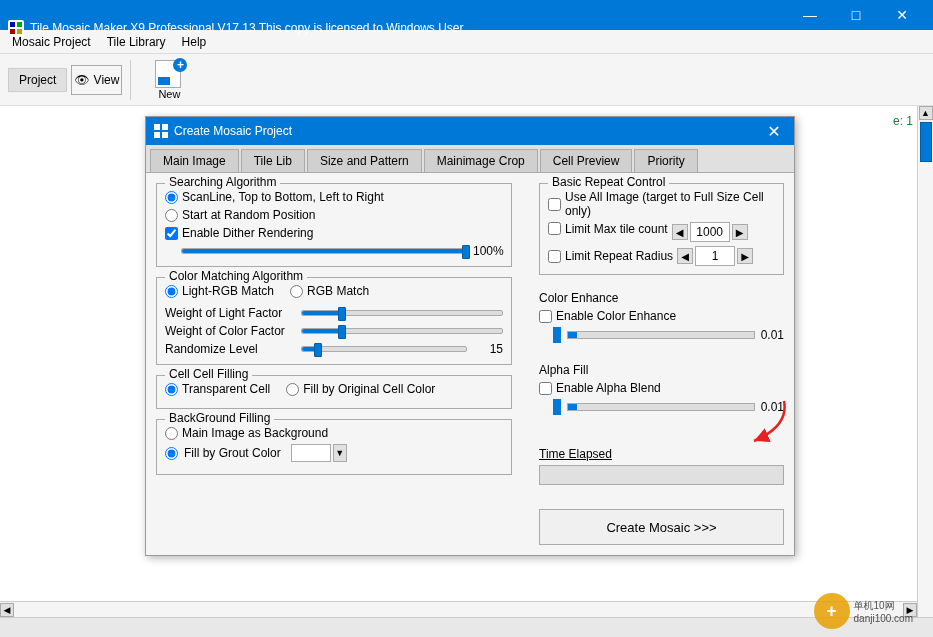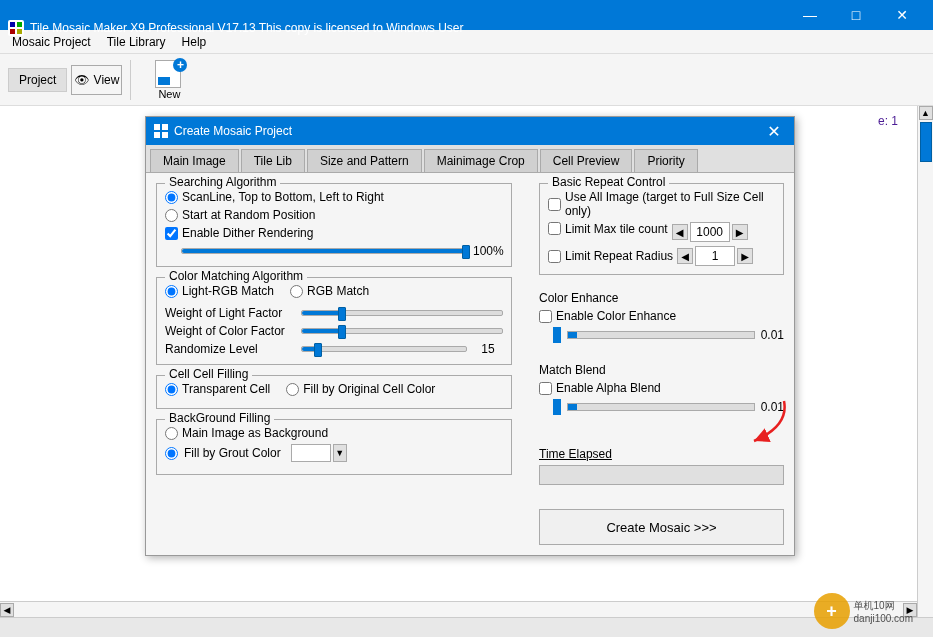--- a/index.html
+++ b/index.html
@@ -192,21 +192,21 @@
     }
     .slider-thumb {
       position: absolute;
       top: -4px;
       width: 8px;
       height: 14px;
       background: #0078d7;
       border: 1px solid #005fa3;
       border-radius: 1px;
     }
-    .slider-value { font-size: 12px; width: 30px; text-align: center; }
+    .slider-value { font-size: 12px; width: 30px; text-align: right; }
 
     
     .spinbox { display: flex; align-items: center; gap: 2px; }
     .spin-btn {
       width: 16px; height: 16px;
       background: #e0e0e0;
       border: 1px solid #aaa;
       cursor: pointer;
       font-size: 10px;
       display: flex; align-items: center; justify-content: center;
@@ -310,23 +310,23 @@
     .doc-area {
       position: absolute;
       top: 0; left: 0;
       width: calc(933px - 16px);
       height: calc(100% - 36px);
       background: white;
     }
     .doc-label {
       position: absolute;
       top: 8px;
-      right: 35px;
+      right: 20px;
       font-size: 12px;
-      color: #4c1d95;
+      color: #15803d;
     }
 
     
     .scroll-arrow {
       width: 14px; height: 14px;
       background: #e0e0e0;
       border: 1px solid #aaa;
       display: flex; align-items: center; justify-content: center;
       font-size: 9px;
       cursor: pointer;
@@ -571,21 +571,21 @@
             <div class="enhance-slider">
               <div style="width:8px; height:16px; background:#0078d7;"></div>
               <div class="enhance-track">
                 <div class="enhance-fill"></div>
               </div>
               <span class="enhance-value">0.01</span>
             </div>
           </div>
 
           <div style="margin-top:10px;">
-            <div style="font-size:12px; font-weight:500; margin-bottom:4px;">Match Blend</div>
+            <div style="font-size:12px; font-weight:500; margin-bottom:4px;">Alpha Fill</div>
             <div class="check-row">
               <input type="checkbox" style="">
               <label>Enable Alpha Blend</label>
             </div>
             <div class="enhance-slider">
               <div style="width:8px; height:16px; background:#0078d7;"></div>
               <div class="enhance-track">
                 <div class="enhance-fill"></div>
               </div>
               <span class="enhance-value">0.01</span>

